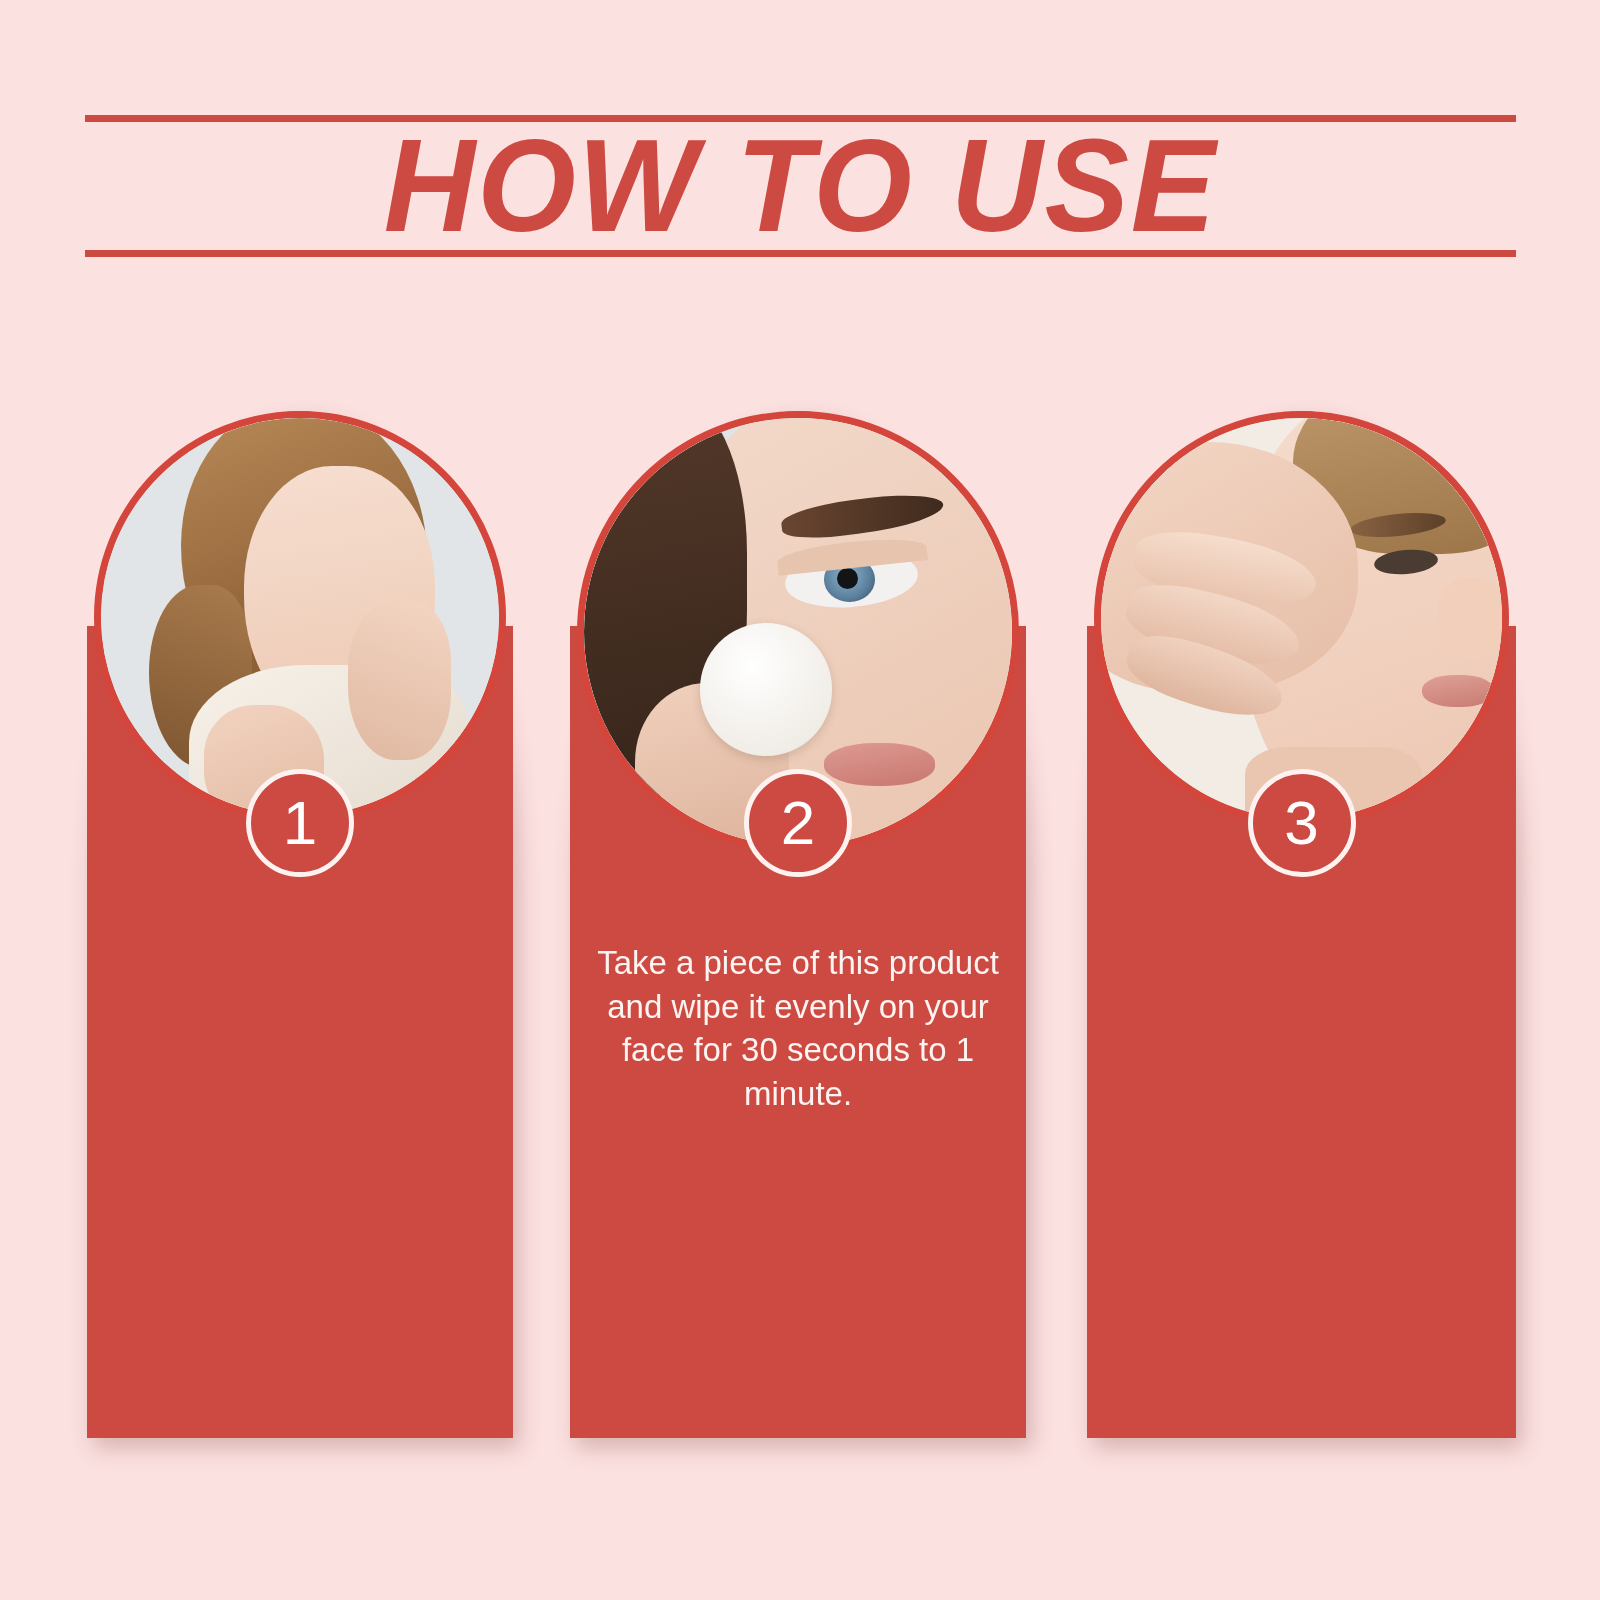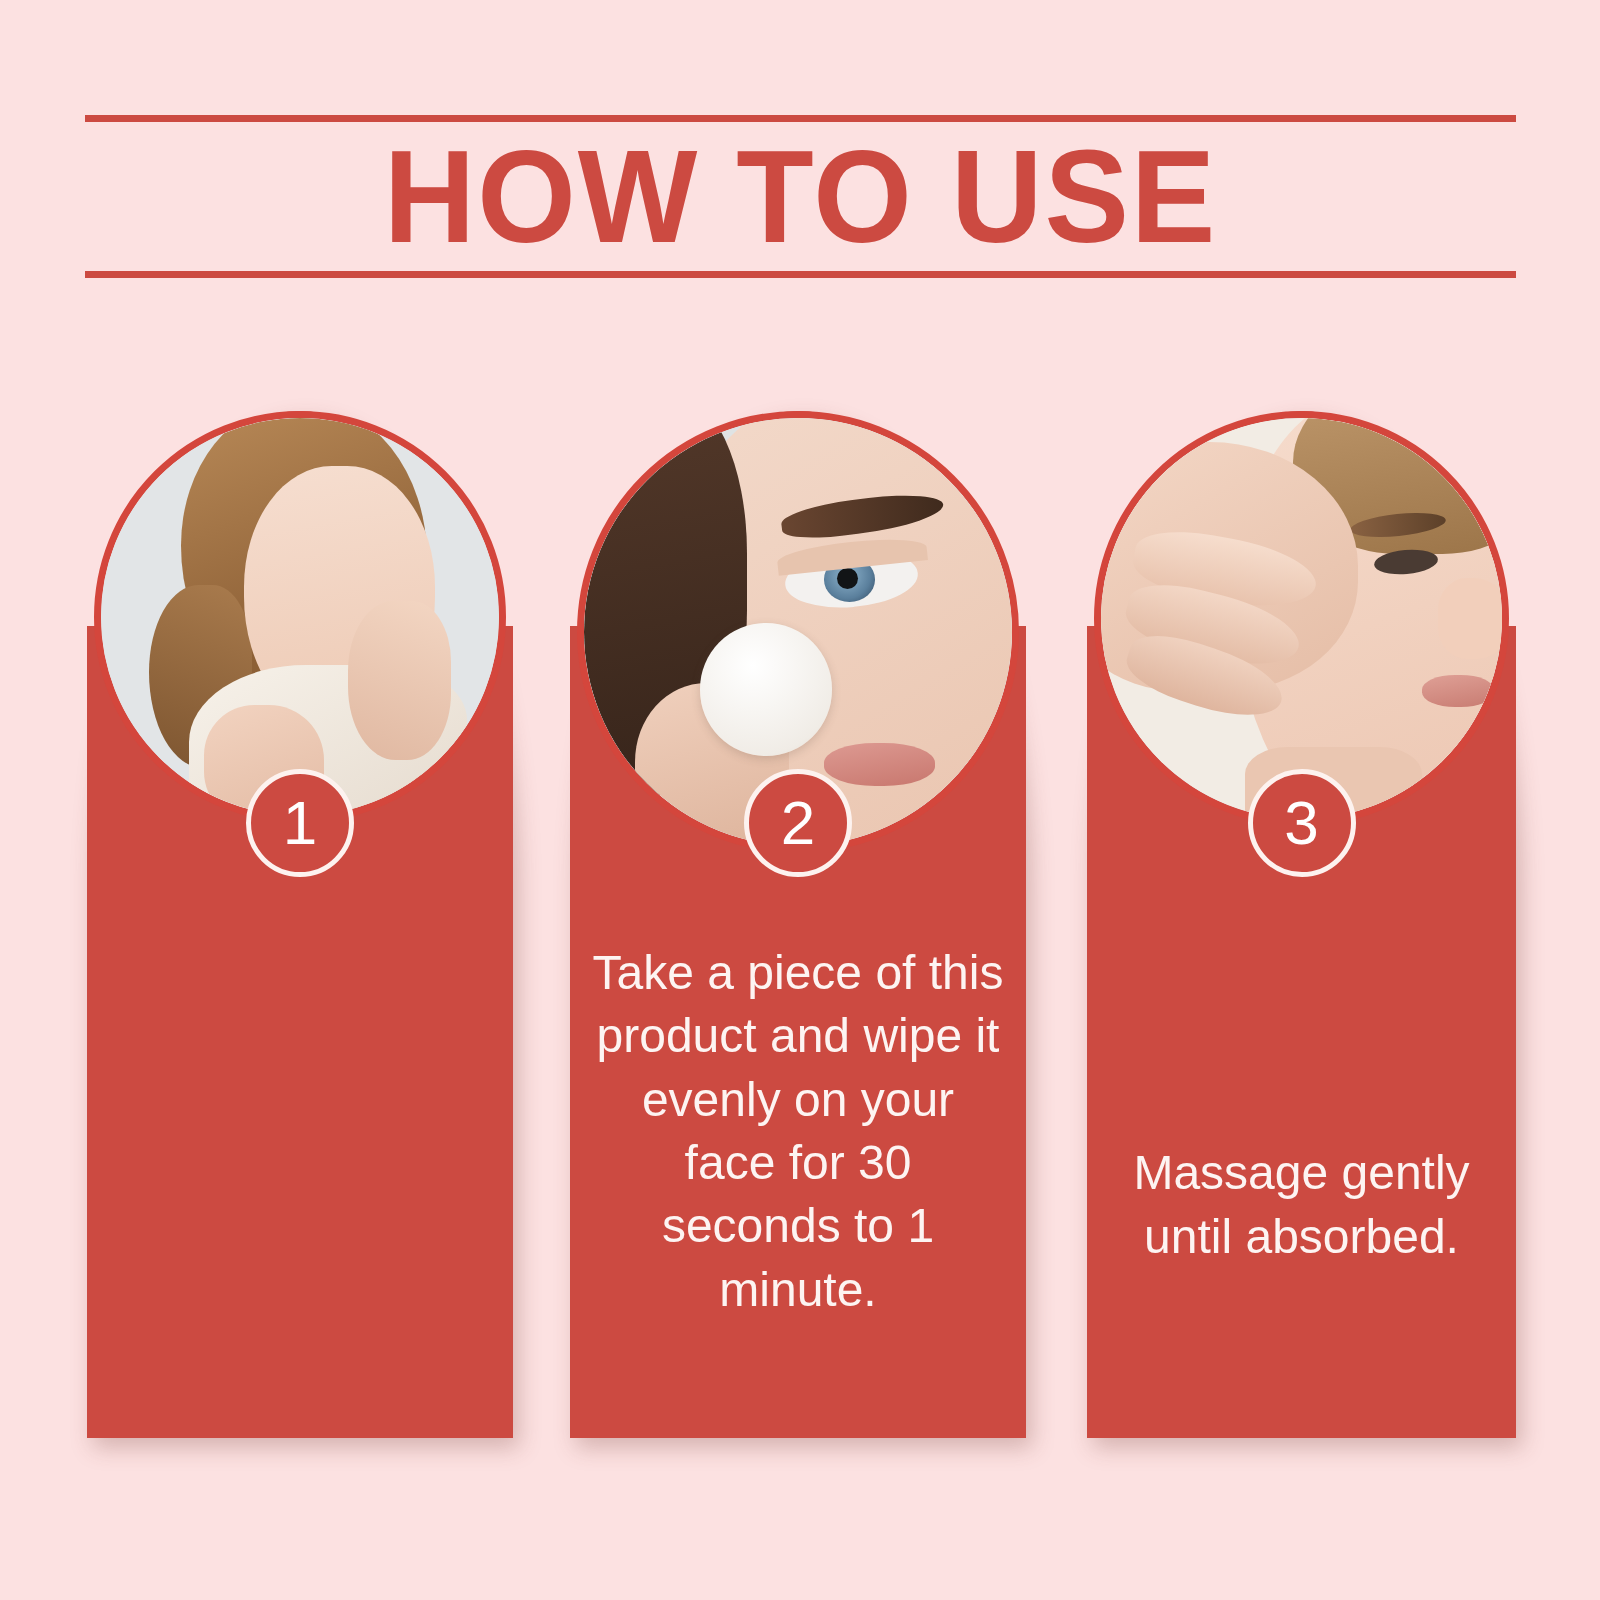--- a/index.html
+++ b/index.html
@@ -14,21 +14,22 @@
     overflow: hidden;
     position: relative;
   }
 
   
   #header {
     position: absolute;
     left: 85px;
     top: 115px;
     width: 1431px;
-    height: 163px;
+    height: 142px;
+    font-style: italic;
   }
   #rule-top, #rule-bottom {
     position: absolute;
     left: 0;
     width: 100%;
     height: 7px;
     background: #cc4a41;
   }
   #rule-top { top: 0; }
   #rule-bottom { bottom: 0; }
@@ -128,21 +129,21 @@
     position: absolute;
     left: 22px;
     right: 22px;
     top: 560px;
     bottom: 0;
     display: flex;
     align-items: center;
     justify-content: center;
     text-align: center;
     color: #fdf4f2;
-    font-size: 48px;
+    font-size: 33px;
     line-height: 1.32;
     font-weight: normal;
   }
 
   
   #card-1 { left: 87px;  width: 426px; }
   #card-2 { left: 570px; width: 456px; }
   #card-3 { left: 1087px; width: 429px; }
 
   #card-2 .badge { top: 358px; }
@@ -287,16 +288,15 @@
         <div class="p3-neck"></div>
         <div class="p3-hand"></div>
         <div class="p3-f1"></div>
         <div class="p3-f2"></div>
         <div class="p3-f3"></div>
       </div>
     </div>
 
     <div class="badge">3</div>
 
-    <div class="card-text">Massage gently until absorbed.</div>
   </div>
 
 </div>
 
 </body></html>

